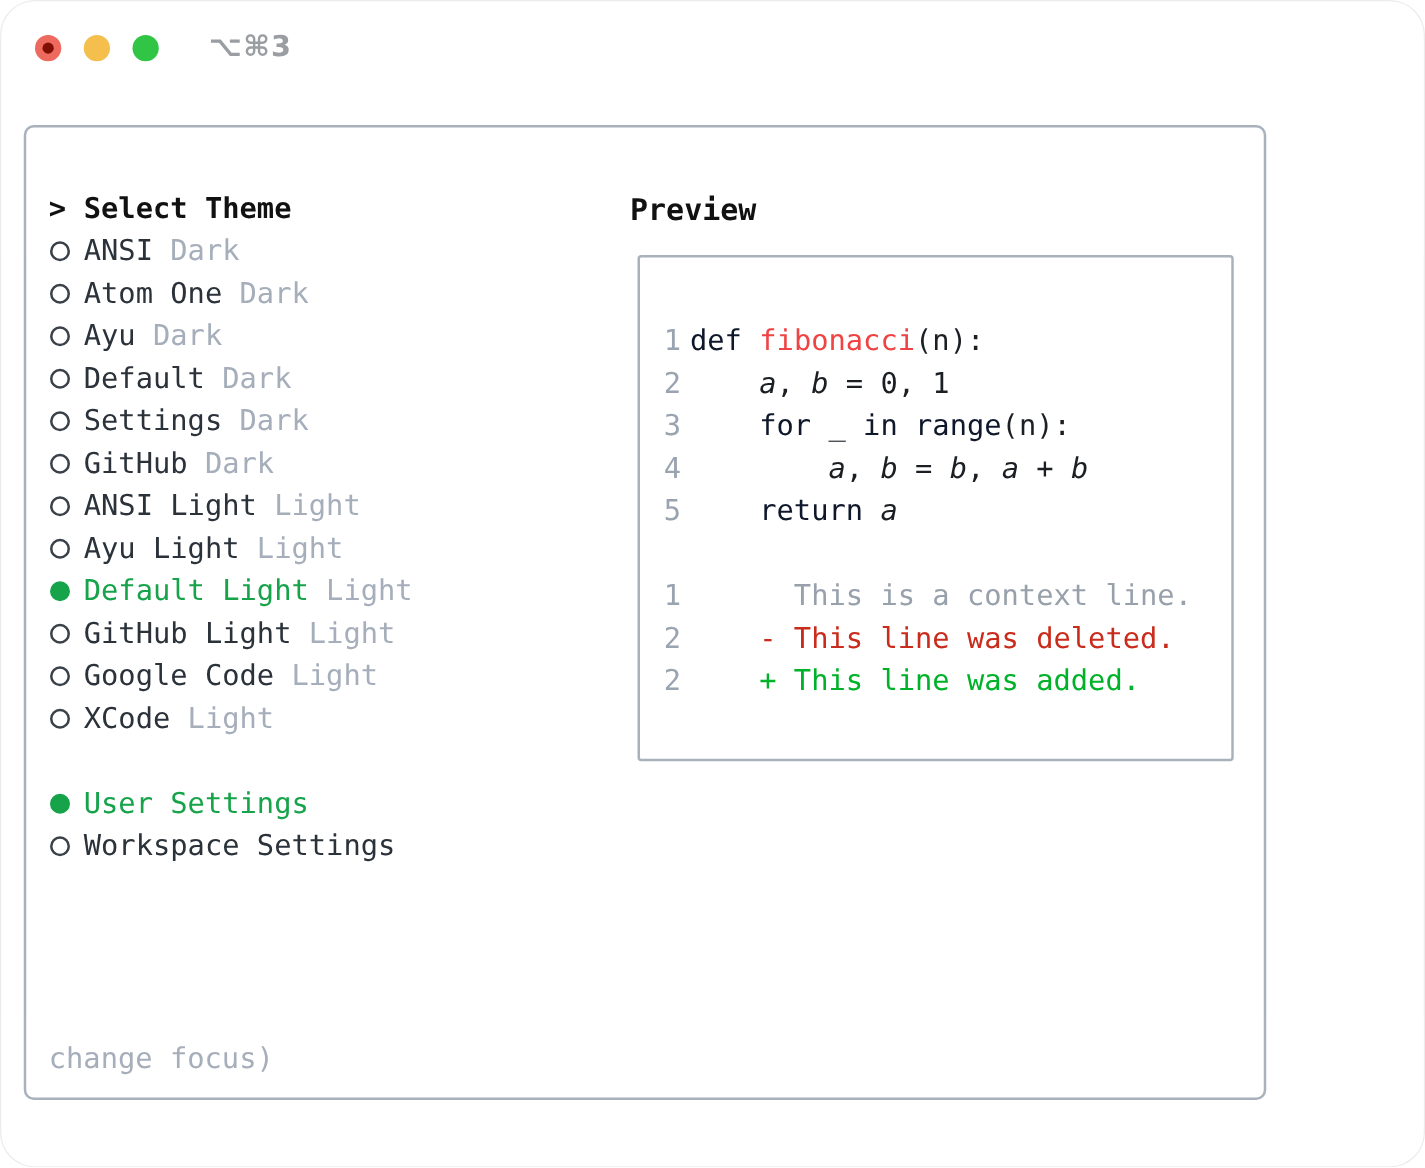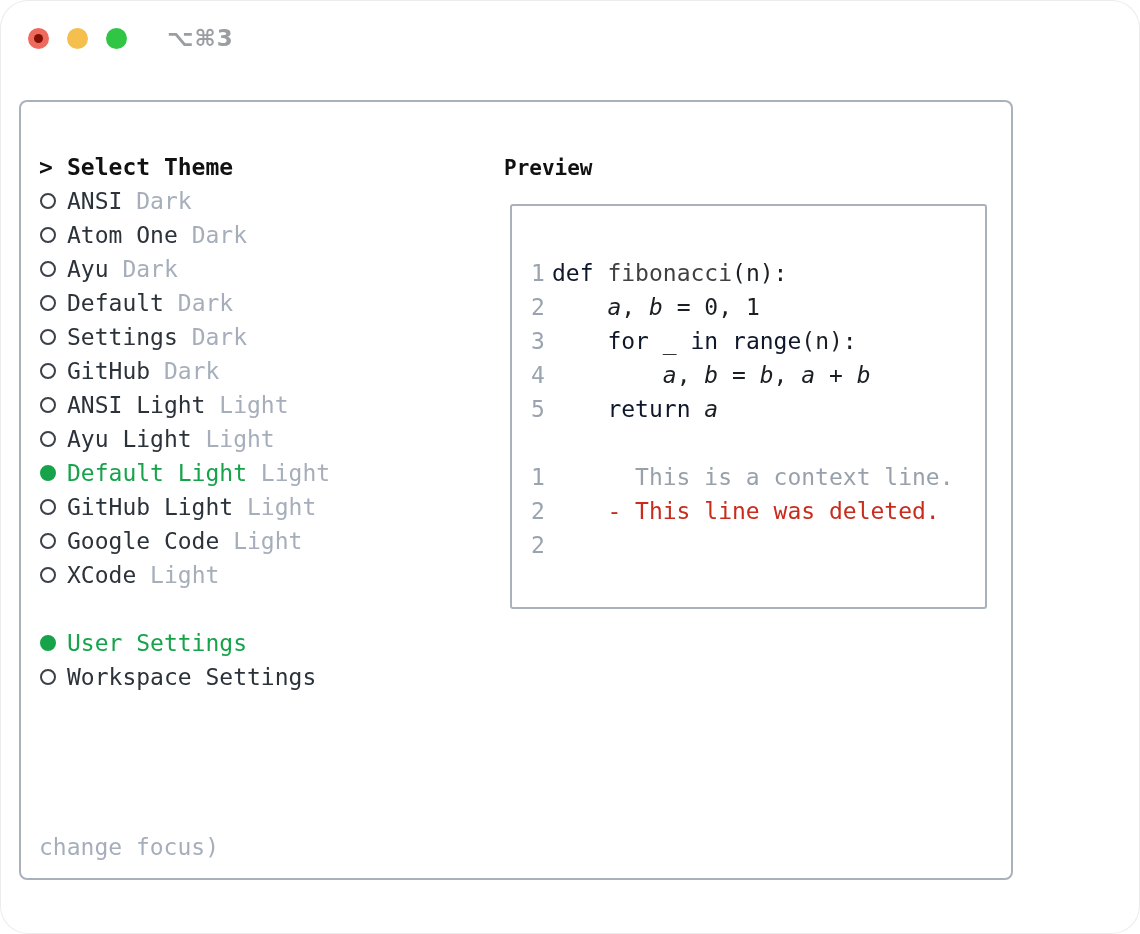--- a/index.html
+++ b/index.html
@@ -32,31 +32,31 @@
   .radio.sel{background:#16a34a;border-color:#16a34a;}
   .caret{font-weight:bold;color:#111;}
   .hdr{font-weight:bold;color:#111;}
   .variant{color:#a5aeba;}
   .sel-text{color:#16a34a;}
   .left-col{position:absolute;left:18px;top:48px;}
   .apply-col{position:absolute;left:18px;top:524px;}
   .help{position:absolute;left:18px;top:660px;font-size:23px;line-height:34px;color:#a5aeba;white-space:pre;}
   
   .preview-label{position:absolute;left:483px;top:49px;height:34px;display:flex;align-items:center;
-    font-size:21px;font-weight:bold;color:#111;}
+    font-size:24px;font-weight:bold;color:#111;}
   .preview-box{
     position:absolute;left:489px;top:102px;width:477px;height:405px;
     border:2px solid #a9b2bc;border-radius:3px;box-sizing:border-box;background:#fff;overflow:hidden;
   }
   .code-lines{position:absolute;left:19px;top:50px;}
   .diff-lines{position:absolute;left:19px;top:254px;}
   .crow{display:flex;align-items:center;height:34px;font-size:23px;white-space:pre;color:#1b1f23;}
   .ln{display:inline-block;width:14px;margin-right:7px;color:#9aa4b0;flex:0 0 14px;}
   .tok-kw{color:#0f172a;text-align:right;}
-  .tok-fn{color:#404040;}
+  .tok-fn{color:#ef4444;}
   .tok-var{font-style:italic;color:#1b1f23;}
   .tok-pl{color:#1b1f23;}
   .diff-context{color:#98a1ab;}
   .diff-deleted{color:#c92c1c;}
   .diff-added{color:#00b22a;}
 </style>
 </head>
 <body>
 
 <div class="window">
@@ -111,18 +111,18 @@
       <div class="code-lines" id="code-lines">
           <div class="crow"><span class="ln">1</span><span class="tok-kw">def</span><span class="tok-pl"> </span><span class="tok-fn">fibonacci</span><span class="tok-pl">(n):</span></div>
           <div class="crow"><span class="ln">2</span><span class="tok-pl">    </span><span class="tok-var">a</span><span class="tok-pl">, </span><span class="tok-var">b</span><span class="tok-pl"> = 0, 1</span></div>
           <div class="crow"><span class="ln">3</span><span class="tok-pl">    </span><span class="tok-kw">for</span><span class="tok-pl"> _ </span><span class="tok-kw">in</span><span class="tok-pl"> </span><span class="tok-kw">range</span><span class="tok-pl">(n):</span></div>
           <div class="crow"><span class="ln">4</span><span class="tok-pl">        </span><span class="tok-var">a</span><span class="tok-pl">, </span><span class="tok-var">b</span><span class="tok-pl"> = </span><span class="tok-var">b</span><span class="tok-pl">, </span><span class="tok-var">a</span><span class="tok-pl"> + </span><span class="tok-var">b</span></div>
           <div class="crow"><span class="ln">5</span><span class="tok-pl">    </span><span class="tok-kw">return</span><span class="tok-pl"> </span><span class="tok-var">a</span></div>
         </div>
       <div class="diff-lines" id="diff-lines">
           <div class="crow"><span class="ln">1</span><span class="diff-context">      This is a context line.</span></div>
           <div class="crow"><span class="ln">2</span><span class="diff-deleted">    - This line was deleted.</span></div>
-          <div class="crow"><span class="ln">2</span></div>
+          <div class="crow"><span class="ln">2</span><span class="diff-added">    + This line was added.</span></div>
         </div>
     </div>
 
   </div>
 </div>
 
 </body></html>

